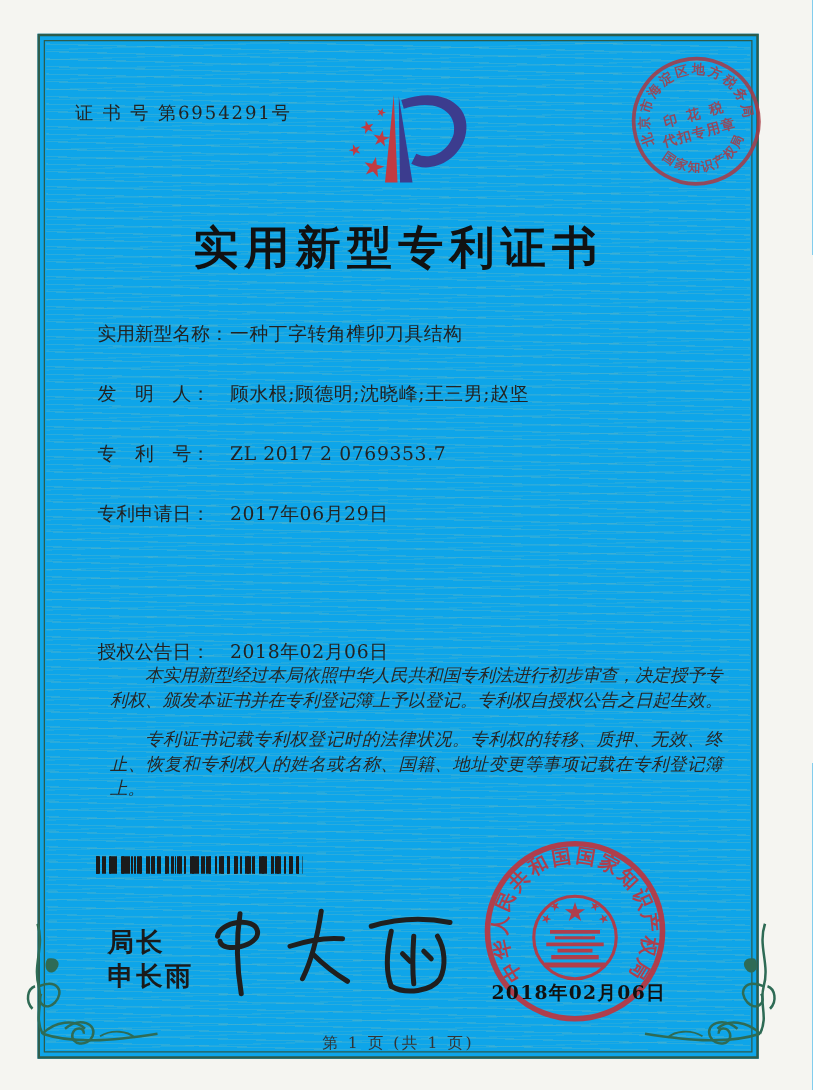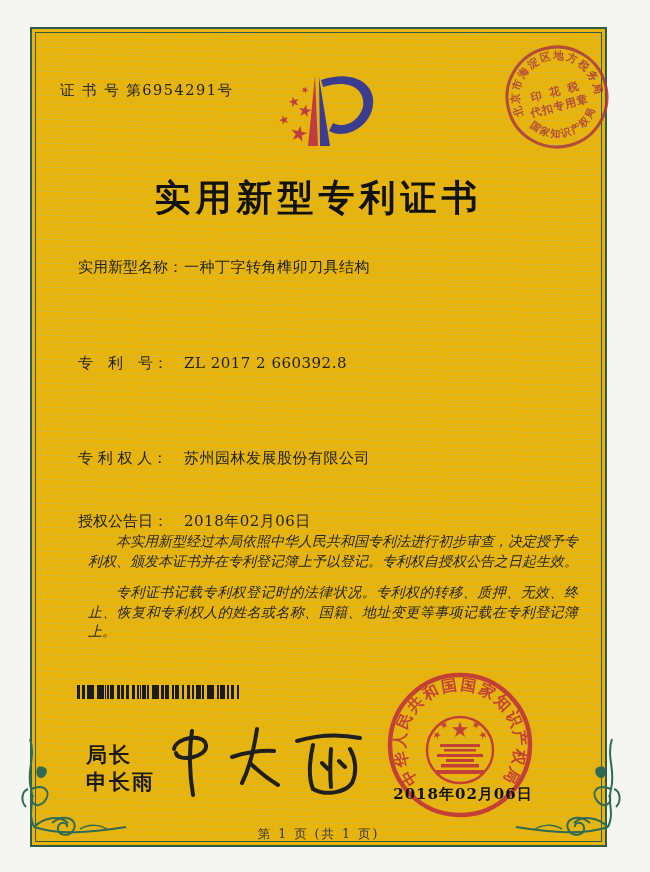--- a/index.html
+++ b/index.html
@@ -4,21 +4,21 @@
 <style>
   html,body{margin:0;padding:0;}
   body{
     width:650px;height:872px;position:relative;overflow:hidden;
     background:#f5f5f1;
     font-family:"DejaVu Serif","Liberation Serif",serif;
     color:#1c1c1c;
   }
   .cert{
     position:absolute;left:30px;top:27px;width:577px;height:820px;
-    border:2px solid #2d5c4c;background:#eab308;box-sizing:border-box;padding-left:34px;
+    border:2px solid #2d5c4c;background:#0ea5e9;box-sizing:border-box;padding-left:34px;
   }
   .cert-inner-line{
     position:absolute;inset:3px;border:1px solid #2d5c4c;pointer-events:none;
   }
   .watermark{
     position:absolute;inset:5px;pointer-events:none;
     background:
       repeating-linear-gradient(1.5deg, rgba(150,195,170,.22) 0 1px, rgba(255,255,255,0) 1px 6px),
       repeating-linear-gradient(-1.7deg, rgba(150,195,170,.14) 0 1px, rgba(255,255,255,0) 1px 8px);
   }
@@ -96,25 +96,28 @@
       <text x="0" y="-2" text-anchor="middle" font-size="11" letter-spacing="2">印 花 税</text>
       <text x="0" y="13" text-anchor="middle" font-size="11" letter-spacing="1">代扣专用章</text>
     </g>
   </svg>
 
   <div class="abs title z3">实用新型专利证书</div>
 
   <div class="abs field-row z3" style="top:229px">
     <span class="lbl">实用新型名称：</span><span class="val">一种丁字转角榫卯刀具结构</span>
   </div>
+  <div class="abs field-row z3" style="top:277px">
+    <span class="lbl">发　明　人：</span><span class="val">顾水根;顾德明;沈晓峰;王三男;赵坚</span>
+  </div>
   <div class="abs field-row z3" style="top:325px">
-    <span class="lbl">专　利　号：</span><span class="val">ZL 2017 2 660392.8</span>
+    <span class="lbl">专　利　号：</span><span class="val">ZL 2017 2 0769353.7</span>
   </div>
-  <div class="abs field-row z3" style="top:420px">
-    <span class="lbl">专 利 权 人：</span><span class="val">苏州园林发展股份有限公司</span>
+  <div class="abs field-row z3" style="top:373px">
+    <span class="lbl">专利申请日：</span><span class="val">2017年06月29日</span>
   </div>
   <div class="abs field-row z3" style="top:483px">
     <span class="lbl">授权公告日：</span><span class="val">2018年02月06日</span>
   </div>
 
   <div class="abs body-text z3">
     <p>本实用新型经过本局依照中华人民共和国专利法进行初步审查，决定授予专利权、颁发本证书并在专利登记簿上予以登记。专利权自授权公告之日起生效。</p>
     <p>专利证书记载专利权登记时的法律状况。专利权的转移、质押、无效、终止、恢复和专利权人的姓名或名称、国籍、地址变更等事项记载在专利登记簿上。</p>
   </div>
 

